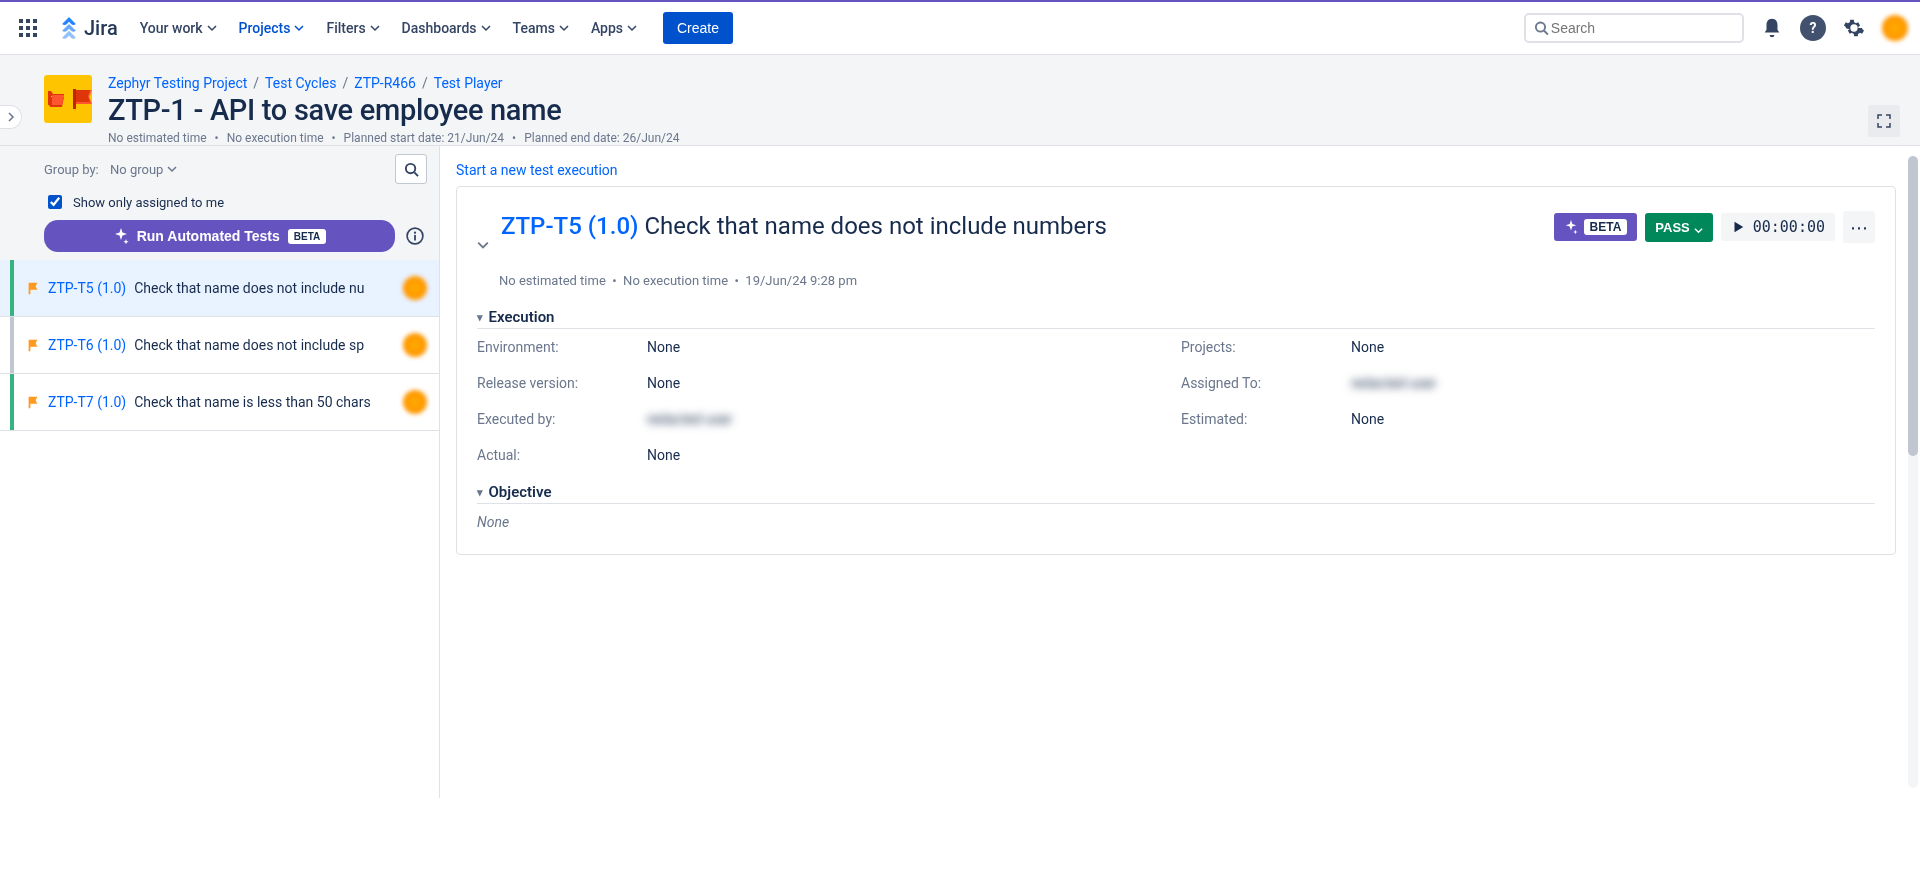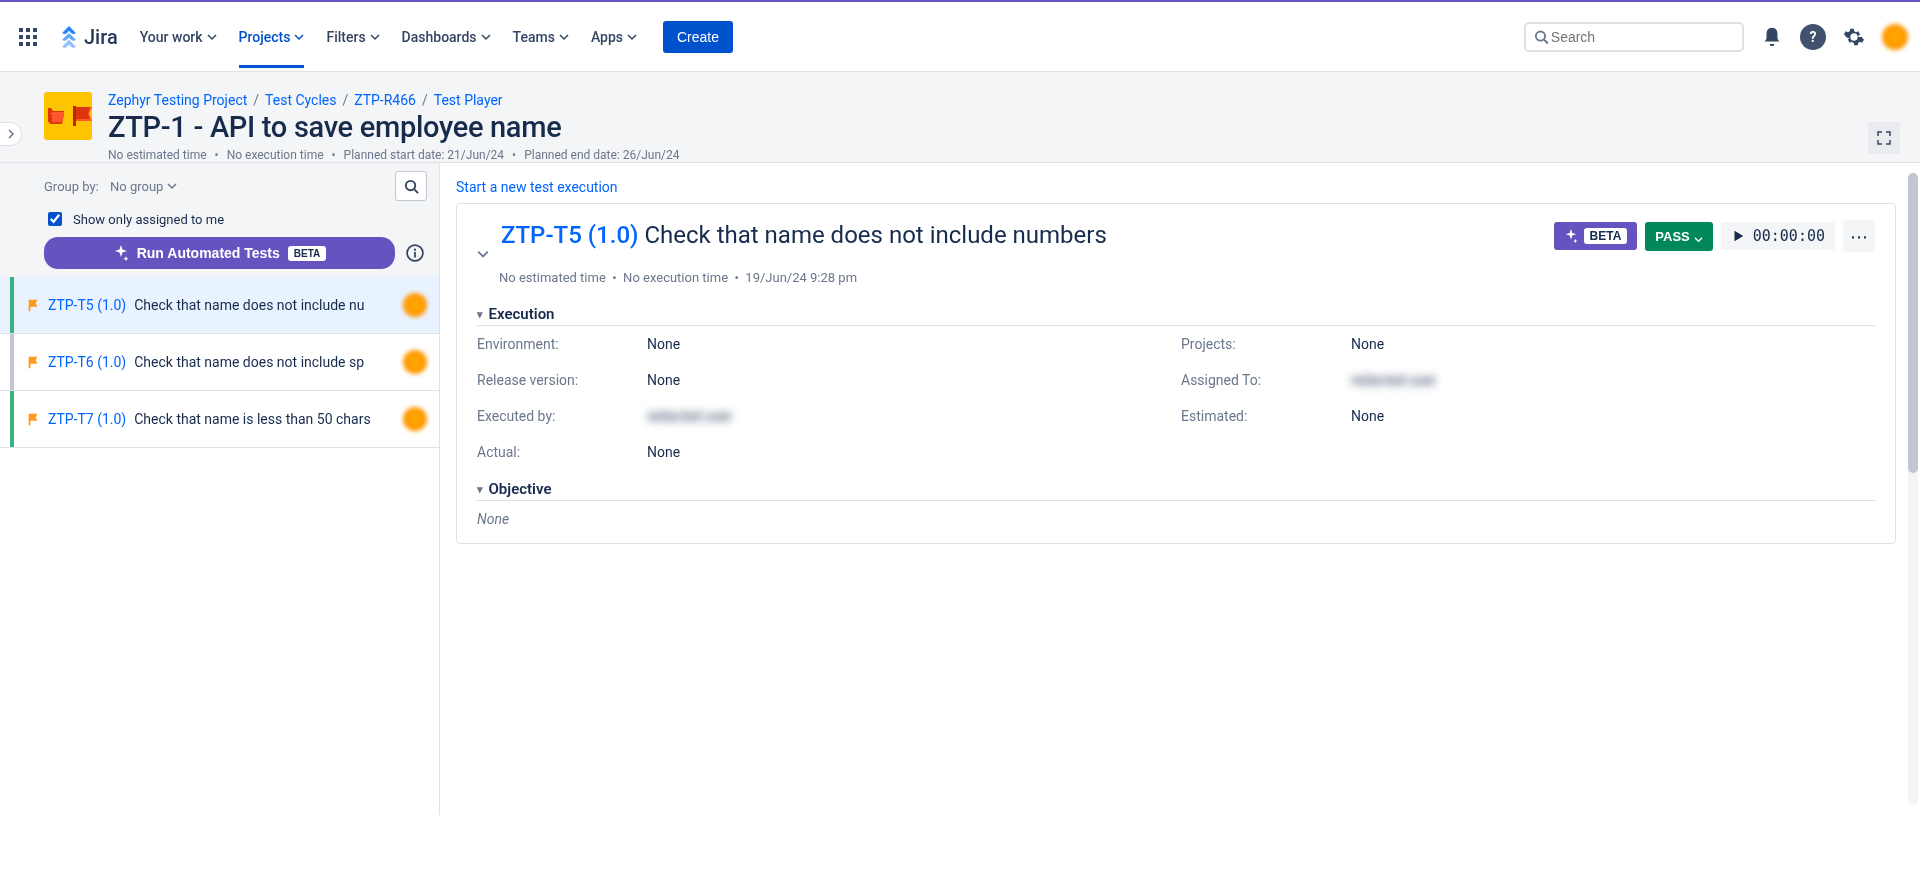--- a/index.html
+++ b/index.html
@@ -17,21 +17,21 @@
     margin: 0;
     font-family: -apple-system, BlinkMacSystemFont, "Segoe UI", Roboto, Arial, sans-serif;
     color: var(--jira-text);
     background: #fff;
     font-size: 14px;
   }
   
   .topnav {
     display: flex;
     align-items: center;
-    height: 72px;
+    height: 55px;
     padding: 0 12px;
     border-bottom: 1px solid var(--border);
     border-top: 2px solid var(--purple);
     gap: 4px;
   }
   .topnav .nav-left { display:flex; align-items:center; gap:6px; }
   .topnav .nav-right { margin-left:auto; display:flex; align-items:center; gap:12px; }
   .icon-btn { width:32px; height:32px; display:flex; align-items:center; justify-content:center; border-radius:4px; cursor:pointer; }
   .jira-logo { display:flex; align-items:center; gap:4px; font-size:20px; font-weight:500; color:#253858; padding:0 8px;}
   .nav-item { padding: 6px 8px; font-size:14px; font-weight:500; color:#344563; cursor:pointer; display:flex; align-items:center; gap:4px; border-radius:3px;}
@@ -84,33 +84,33 @@
   .bar.green { background:#36B37E;}
   .bar.gray { background:#C1C7D0;}
   .flag-ic { color:#FF991F; }
   .tc-key { color: var(--link); font-size:14px; white-space:nowrap;}
   .tc-name { color:#172B4D; font-size:14px; white-space:nowrap; overflow:hidden; text-overflow:ellipsis; flex:1;}
   .tc-avatar { width:24px; height:24px; border-radius:50%; background: radial-gradient(circle,#FFAB00,#FF8B00); filter: blur(2px); flex-shrink:0;}
 
   
   .right-pane { flex:1; overflow:auto; padding: 12px 24px 20px 16px; position:relative;}
   .start-link { color: var(--link); font-size:14px; padding:4px 0 8px 0; display:inline-block; cursor:pointer;}
-  .detail-card { border:1px solid var(--border); border-radius:4px; padding:16px 20px;}
+  .detail-card { border:1px solid var(--border); border-radius:4px; padding:24px 20px;}
   .detail-head { display:flex; gap:12px; align-items:flex-start;}
   .collapse-caret { color:#6B778C; padding-top:28px; cursor:pointer;}
   .detail-title { font-size:24px; font-weight:400; line-height:1.3; flex:1;}
   .detail-title .key { color: var(--link); font-weight:500;}
   .detail-actions { display:flex; gap:8px; align-items:center; flex-shrink:0;}
   .beta-btn { background: var(--purple); color:#fff; border:none; padding:6px 10px; border-radius:3px; display:flex; align-items:center; gap:6px; cursor:pointer; font-weight:700;}
   .beta-btn span.label { background:#fff; color:#172B4D; padding:1px 6px; border-radius:3px; font-size:12px;}
   .pass-btn { background:#00875A; color:#fff; border:none; padding:7px 10px; border-radius:3px; font-weight:700; font-size:13px; display:flex; align-items:flex-end; gap:4px; cursor:pointer;}
   .timer-box { background:#F4F5F7; padding:5px 10px; border-radius:3px; display:flex; align-items:center; gap:8px; font-size:15px; font-family: ui-monospace, monospace; color:#172B4D;}
   .more-btn { background:#F4F5F7; width:32px; height:32px; border-radius:3px; display:flex; align-items:center; justify-content:center; cursor:pointer; font-size:18px;}
 
-  .detail-meta { font-size:13px; color:#6B778C; margin:10px 0 0 22px;}
+  .detail-meta { font-size:13px; color:#6B778C; margin:22px 0 0 22px;}
 
   .section { margin-top:20px; }
   .section-head { display:flex; align-items:center; gap:6px; font-weight:600; font-size:15px; color:#172B4D; border-bottom:1px solid var(--border); padding-bottom:2px; margin-bottom:10px;}
   .section-head::before { content:"▾"; font-size:11px; color:#6B778C;}
   .section-head .line { flex:1; }
 
   .kv-grid { display:grid; grid-template-columns: 160px 1fr 160px 1fr; row-gap:20px; column-gap:10px; font-size:14px;}
   .kv-grid .k { color:#6B778C; }
   .kv-grid .v { color:#172B4D; }
   .blur-text { filter: blur(4px); color:#6B778C;}

